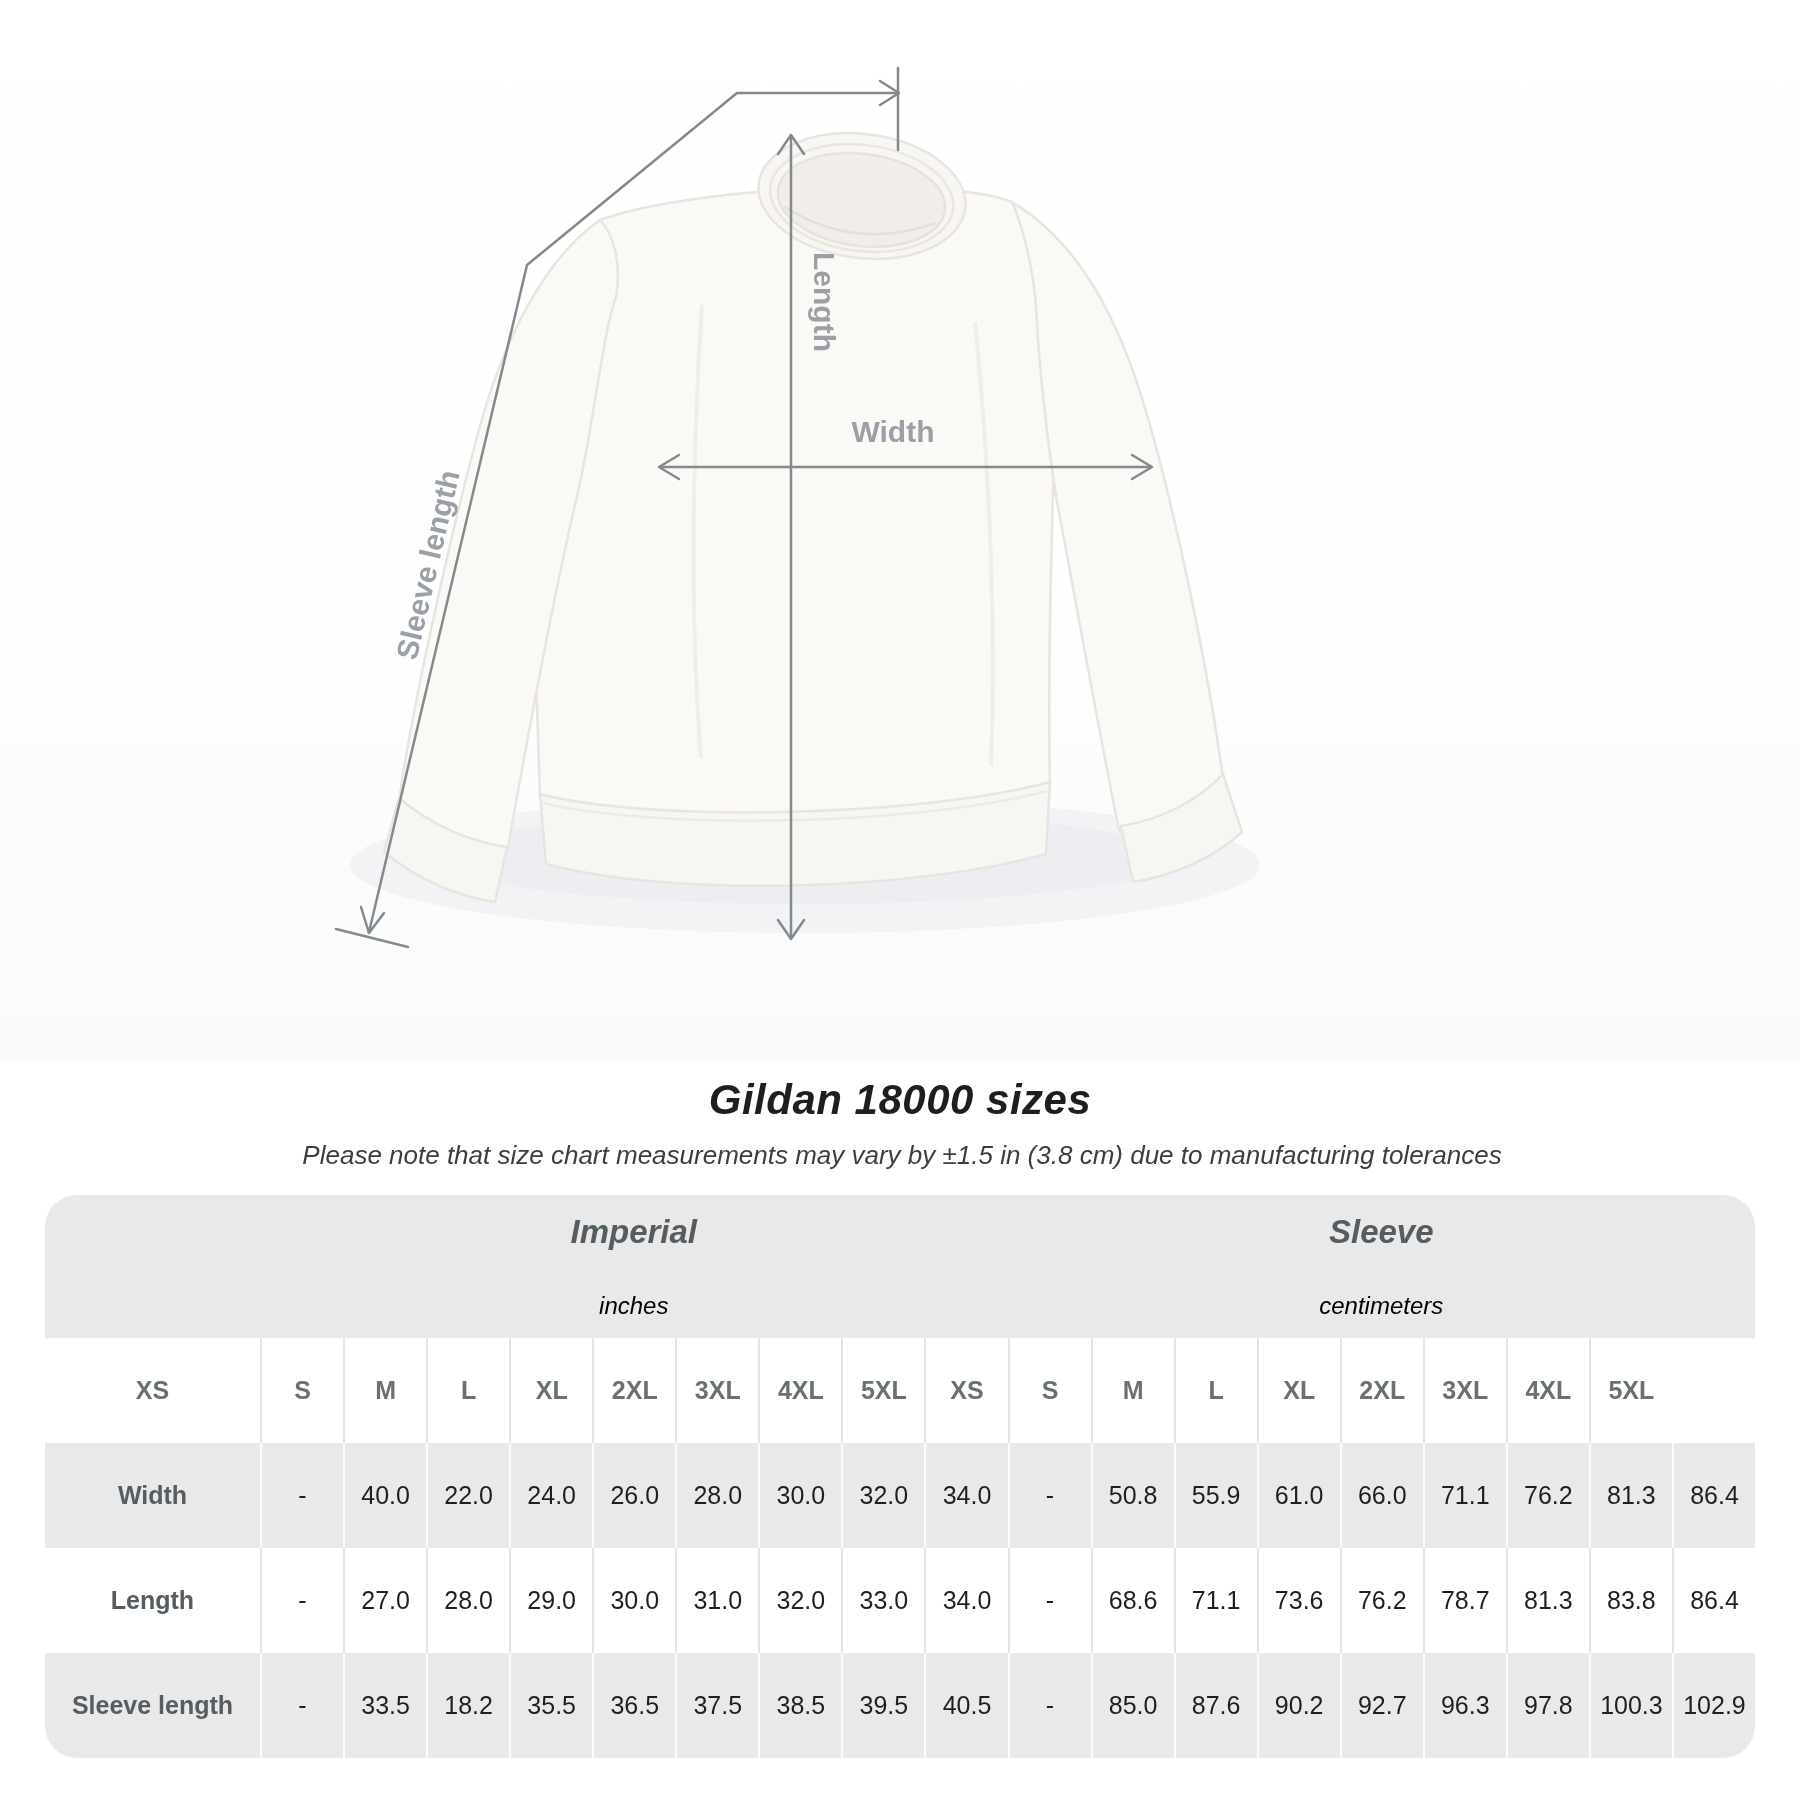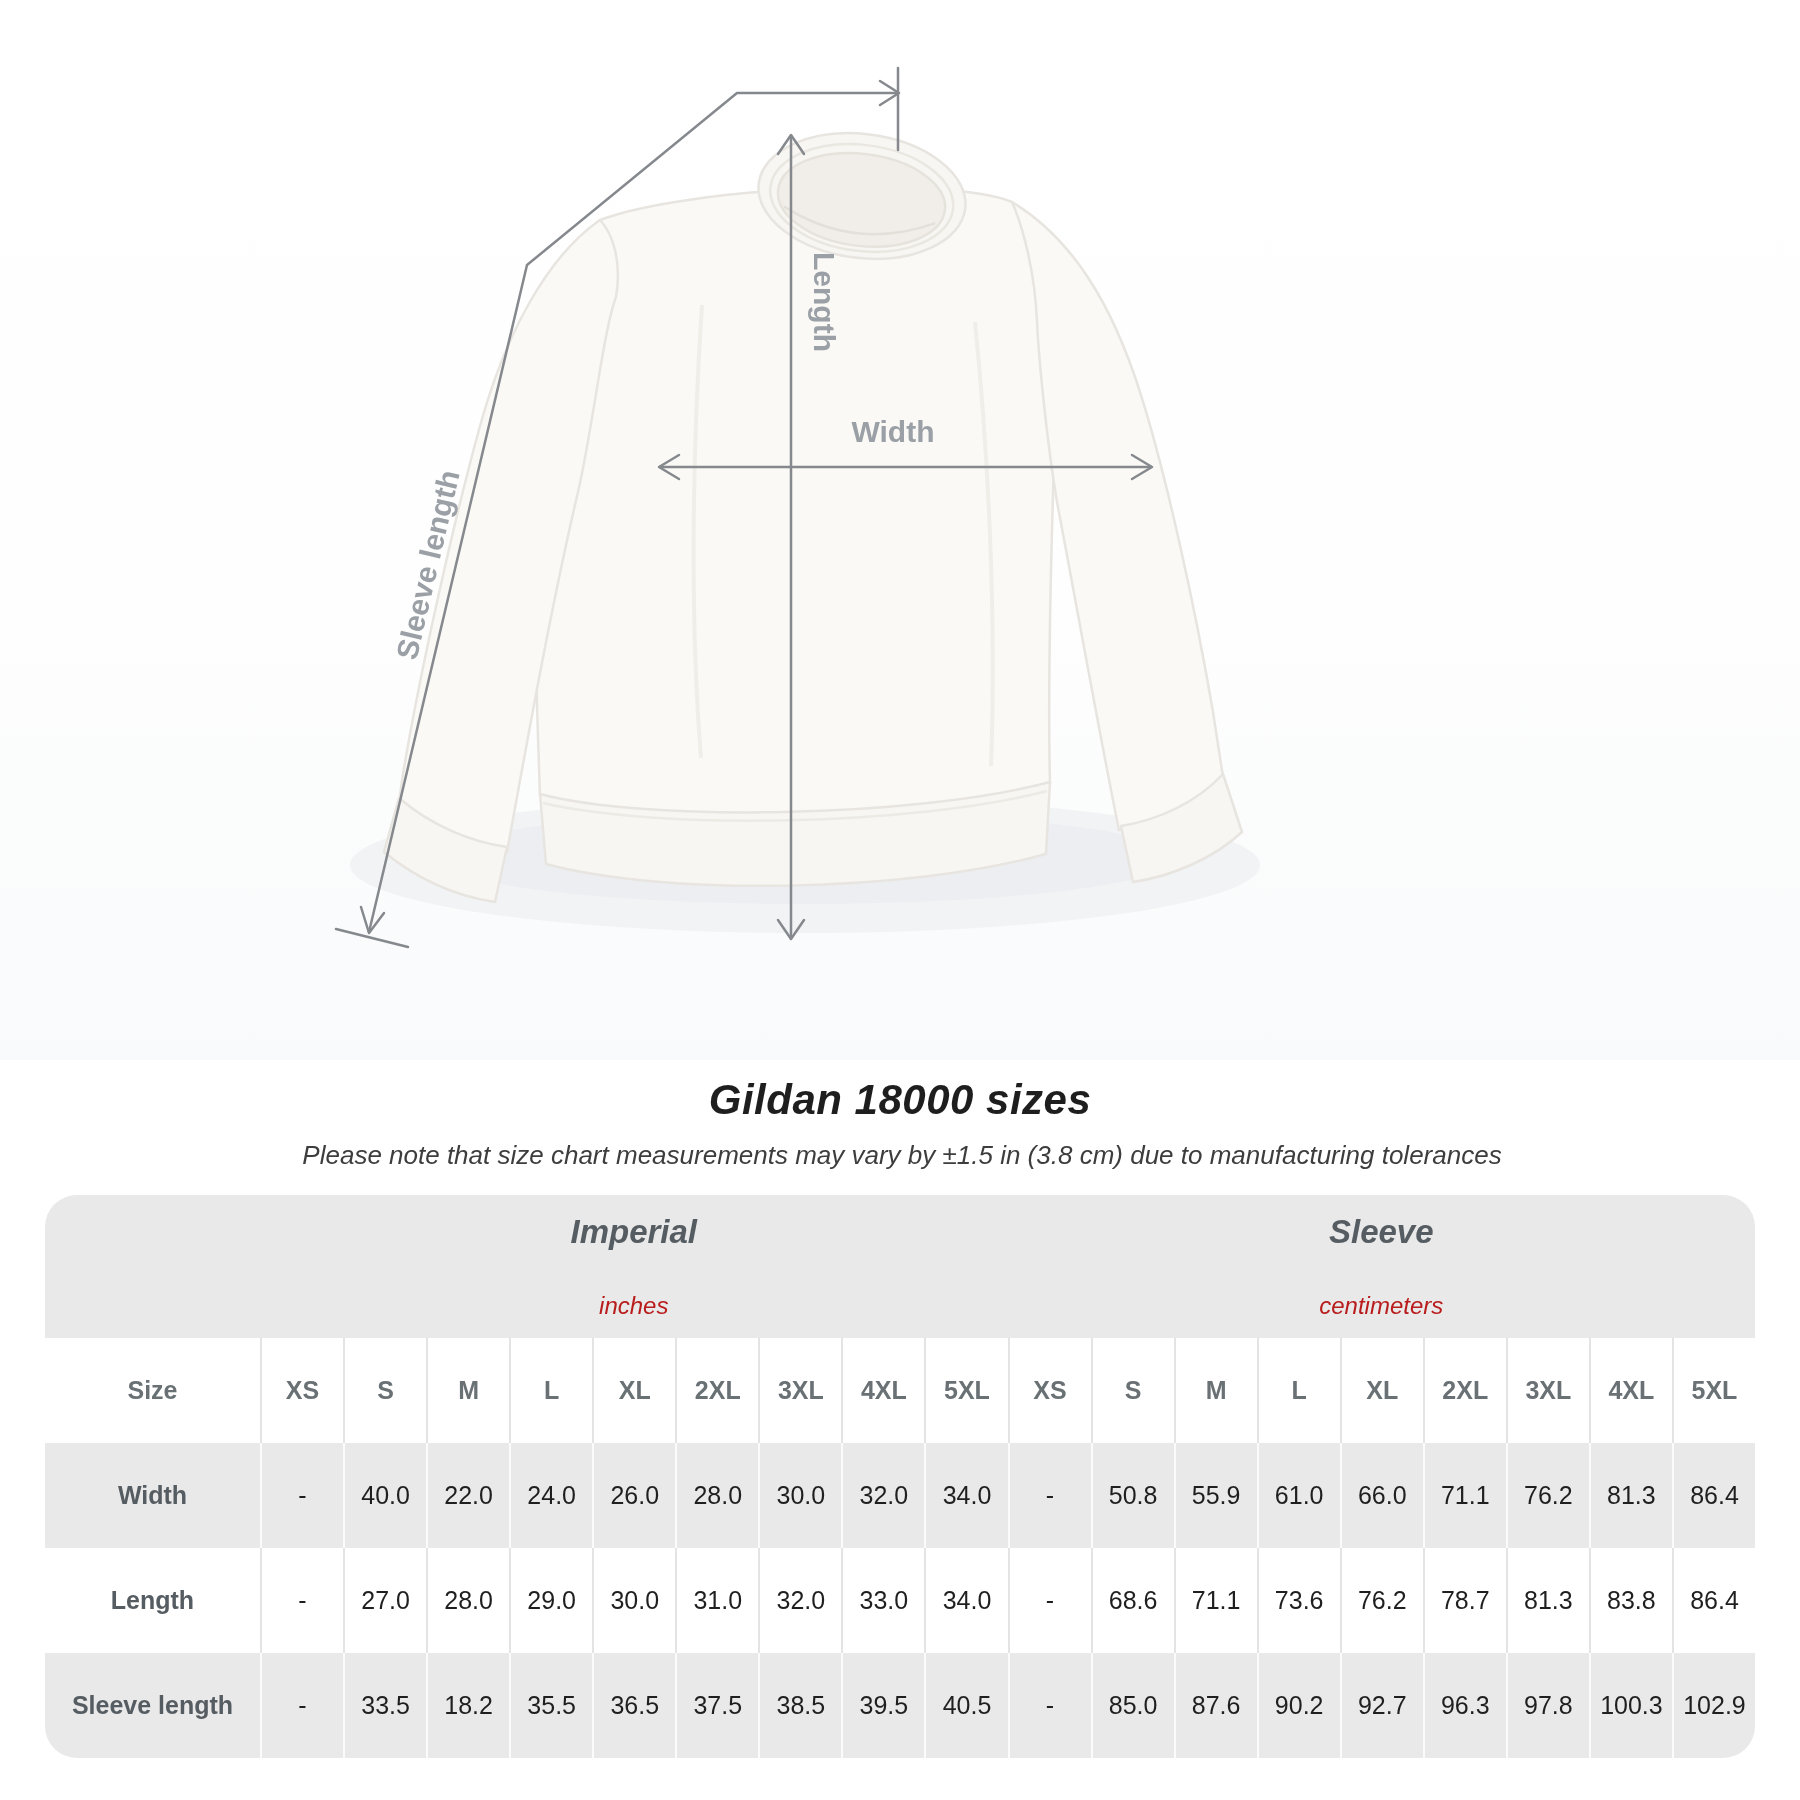--- a/index.html
+++ b/index.html
@@ -19,21 +19,21 @@
            font-size:26px; font-style:italic; color:#3d3d3d; }
 
   
   .size-table { position:absolute; left:45px; top:1195px; width:1710px;
                 border-radius:32px; overflow:hidden; background:#ffffff; }
   .t-row { display:grid; grid-template-columns:215px repeat(18, 1fr); }
   .t-row.banner { height:143px; background:#e9e9e9; }
   .banner-group { grid-column:span 9; display:flex; flex-direction:column;
                   align-items:center; justify-content:center; row-gap:8px;gap:41px; }
   .banner-name { font-size:33px; font-weight:bold; font-style:italic; color:#565d62; }
-  .banner-unit { font-size:24px; font-style:italic; color:#b91c1c; }
+  .banner-unit { font-size:24px; font-style:italic; color:#000000; }
   .t-row.header { height:105px; background:#ffffff; }
   .t-row.data   { height:105px; background:#ffffff; }
   .t-row.shade  { background:#e9e9e9; }
   .cell { display:flex; align-items:center; justify-content:center;
           font-size:25px; color:#1f1f1f; }
   .t-row.header .cell { font-weight:bold; color:#6a7175; }
   .cell.row-label { font-weight:bold; color:#565d62; }
   
   .t-row.header .cell + .cell, .t-row.data:not(.shade) .cell + .cell { border-left:2px solid #e4e4e4; }
   .t-row.shade .cell + .cell { border-left:2px solid #fbfbfb; }
@@ -115,21 +115,20 @@
       <div class="banner-group">
         <div class="banner-name">Imperial</div>
         <div class="banner-unit">inches</div>
       </div>
       <div class="banner-group">
         <div class="banner-name">Sleeve</div>
         <div class="banner-unit">centimeters</div>
       </div>
     </div>
     <div class="t-row header" id="size-header-row">
-        <div class="cell row-label">Size</div>
         <div class="cell">XS</div>
         <div class="cell">S</div>
         <div class="cell">M</div>
         <div class="cell">L</div>
         <div class="cell">XL</div>
         <div class="cell">2XL</div>
         <div class="cell">3XL</div>
         <div class="cell">4XL</div>
         <div class="cell">5XL</div>
         <div class="cell">XS</div>

